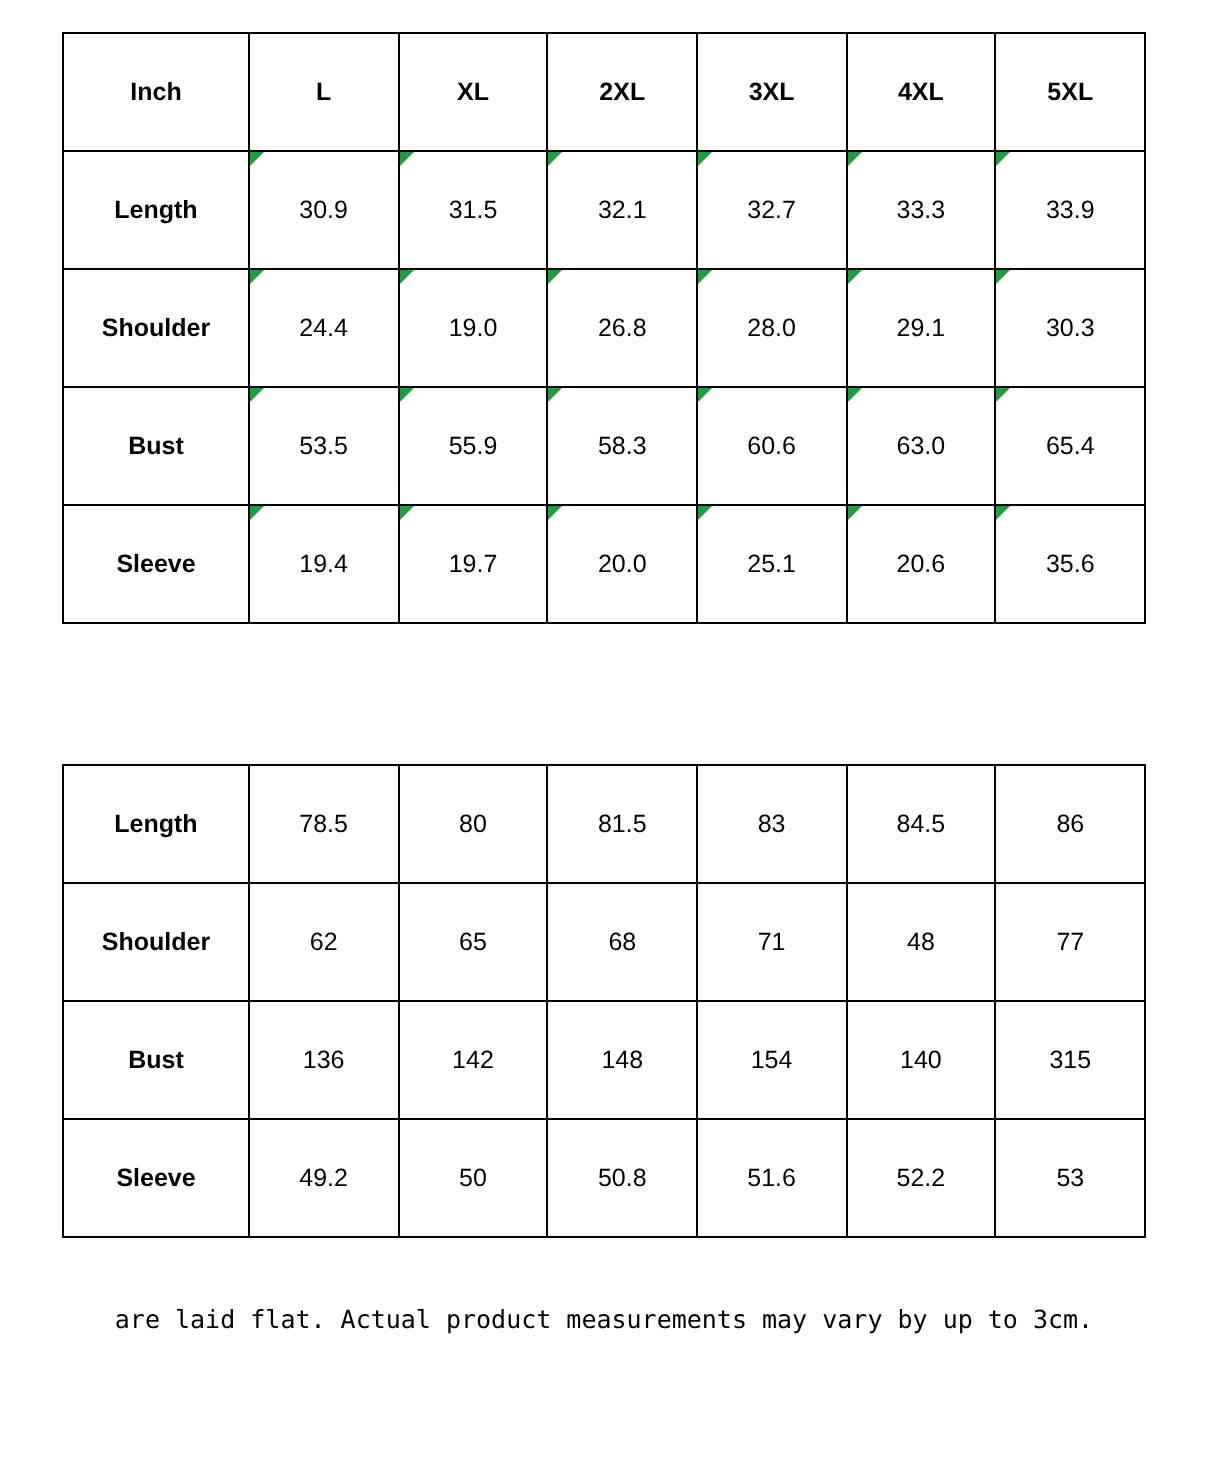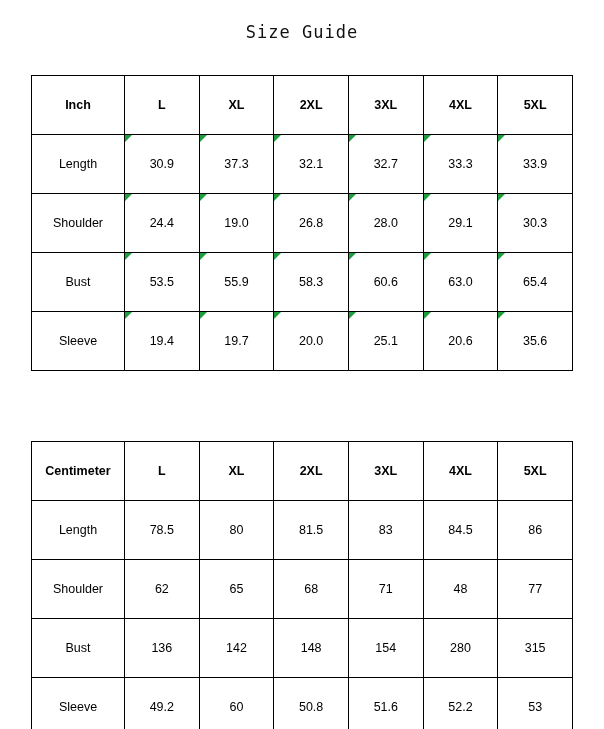--- a/index.html
+++ b/index.html
@@ -40,21 +40,21 @@
   table.size-table td {
     border: 1px solid #000000;
     text-align: center;
     vertical-align: middle;
     font-size: 12.5px;
     height: 56px;
     position: relative;
     background: #ffffff;
   }
   table.size-table td.hdr-col {
-    font-weight: normal;
+    font-weight: bold;
     font-size: 12.5px;
   }
   table.size-table tr.header-row td {
     font-weight: bold;
   }
   
   td.corner::before {
     content: "";
     position: absolute;
     left: 0;
@@ -77,37 +77,36 @@
     line-height: 18px;
     color: #000;
   }
   .col-first { width: 90px; }
 </style>
 </head>
 <body>
 
 <div class="page">
 
-  <div class="title">Size Guide</div>
 
   <table class="size-table">
     <tbody>
       <tr class="header-row">
         <td class="hdr-col col-first">Inch</td>
         <td>L</td>
         <td>XL</td>
         <td>2XL</td>
         <td>3XL</td>
         <td>4XL</td>
         <td>5XL</td>
       </tr>
       <tr>
         <td class="hdr-col col-first">Length</td>
         <td class="corner">30.9</td>
-        <td class="corner">37.3</td>
+        <td class="corner">31.5</td>
         <td class="corner">32.1</td>
         <td class="corner">32.7</td>
         <td class="corner">33.3</td>
         <td class="corner">33.9</td>
       </tr>
       <tr>
         <td class="hdr-col col-first">Shoulder</td>
         <td class="corner">24.4</td>
         <td class="corner">19.0</td>
         <td class="corner">26.8</td>
@@ -133,29 +132,20 @@
         <td class="corner">20.6</td>
         <td class="corner">35.6</td>
       </tr>
     </tbody>
   </table>
 
   <div class="gap"></div>
 
   <table class="size-table">
     <tbody>
-      <tr class="header-row">
-        <td class="hdr-col col-first">Centimeter</td>
-        <td>L</td>
-        <td>XL</td>
-        <td>2XL</td>
-        <td>3XL</td>
-        <td>4XL</td>
-        <td>5XL</td>
-      </tr>
       <tr>
         <td class="hdr-col col-first">Length</td>
         <td>78.5</td>
         <td>80</td>
         <td>81.5</td>
         <td>83</td>
         <td>84.5</td>
         <td>86</td>
       </tr>
       <tr>
@@ -166,27 +156,27 @@
         <td>71</td>
         <td>48</td>
         <td>77</td>
       </tr>
       <tr>
         <td class="hdr-col col-first">Bust</td>
         <td>136</td>
         <td>142</td>
         <td>148</td>
         <td>154</td>
-        <td>280</td>
+        <td>140</td>
         <td>315</td>
       </tr>
       <tr>
         <td class="hdr-col col-first">Sleeve</td>
         <td>49.2</td>
-        <td>60</td>
+        <td>50</td>
         <td>50.8</td>
         <td>51.6</td>
         <td>52.2</td>
         <td>53</td>
       </tr>
     </tbody>
   </table>
 
   <div class="footnote">
     <div>are laid flat. Actual product measurements may vary by up to 3cm.</div>

